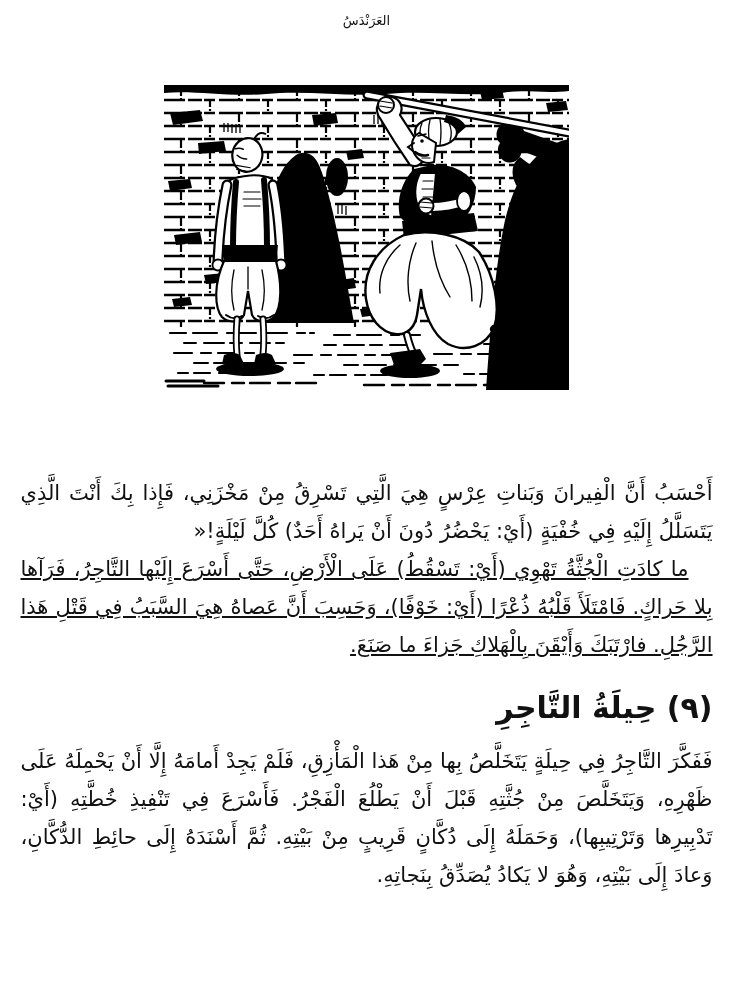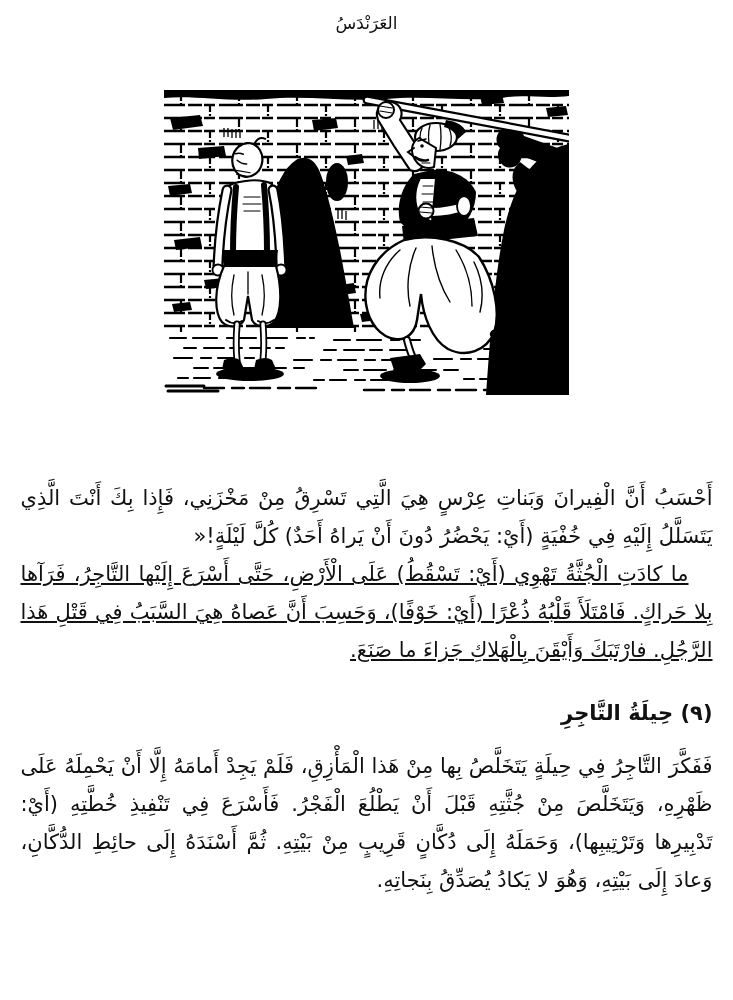--- a/index.html
+++ b/index.html
@@ -2,29 +2,29 @@
 <html lang="ar" dir="rtl"><head>
 <meta charset="utf-8">
 <style>
   html,body{margin:0;padding:0;}
   body{
     width:733px;height:1000px;background:#ffffff;overflow:hidden;
     font-family:"DejaVu Sans",sans-serif;color:#111;direction:rtl;
   }
   .page{width:733px;height:1000px;position:relative;}
   .running-head{
-    text-align:center;padding-top:13px;font-size:17px;letter-spacing:0.5px;
+    text-align:center;padding-top:13px;font-size:13px;letter-spacing:0.5px;
   }
   .illus-wrap{width:405px;margin:57px auto 0;}
   .illus-wrap svg{display:block;}
   .text-col{width:692px;margin:84px auto 12px;font-size:21px;line-height:38px;text-align:justify;}
   .text-col p{margin:0;}
   p.indented{text-indent:24px;text-decoration:underline;}
   .section-heading{
-    font-size:21px;font-weight:bold;text-align:right;margin:27px 0 17px 0;line-height:34px;
+    font-size:30px;font-weight:bold;text-align:right;margin:27px 0 17px 0;line-height:34px;
   }
 </style>
 </head>
 <body>
 
 <div class="page">
 
   <div class="running-head">العَرَنْدَسُ</div>
 
   <div class="illus-wrap">

